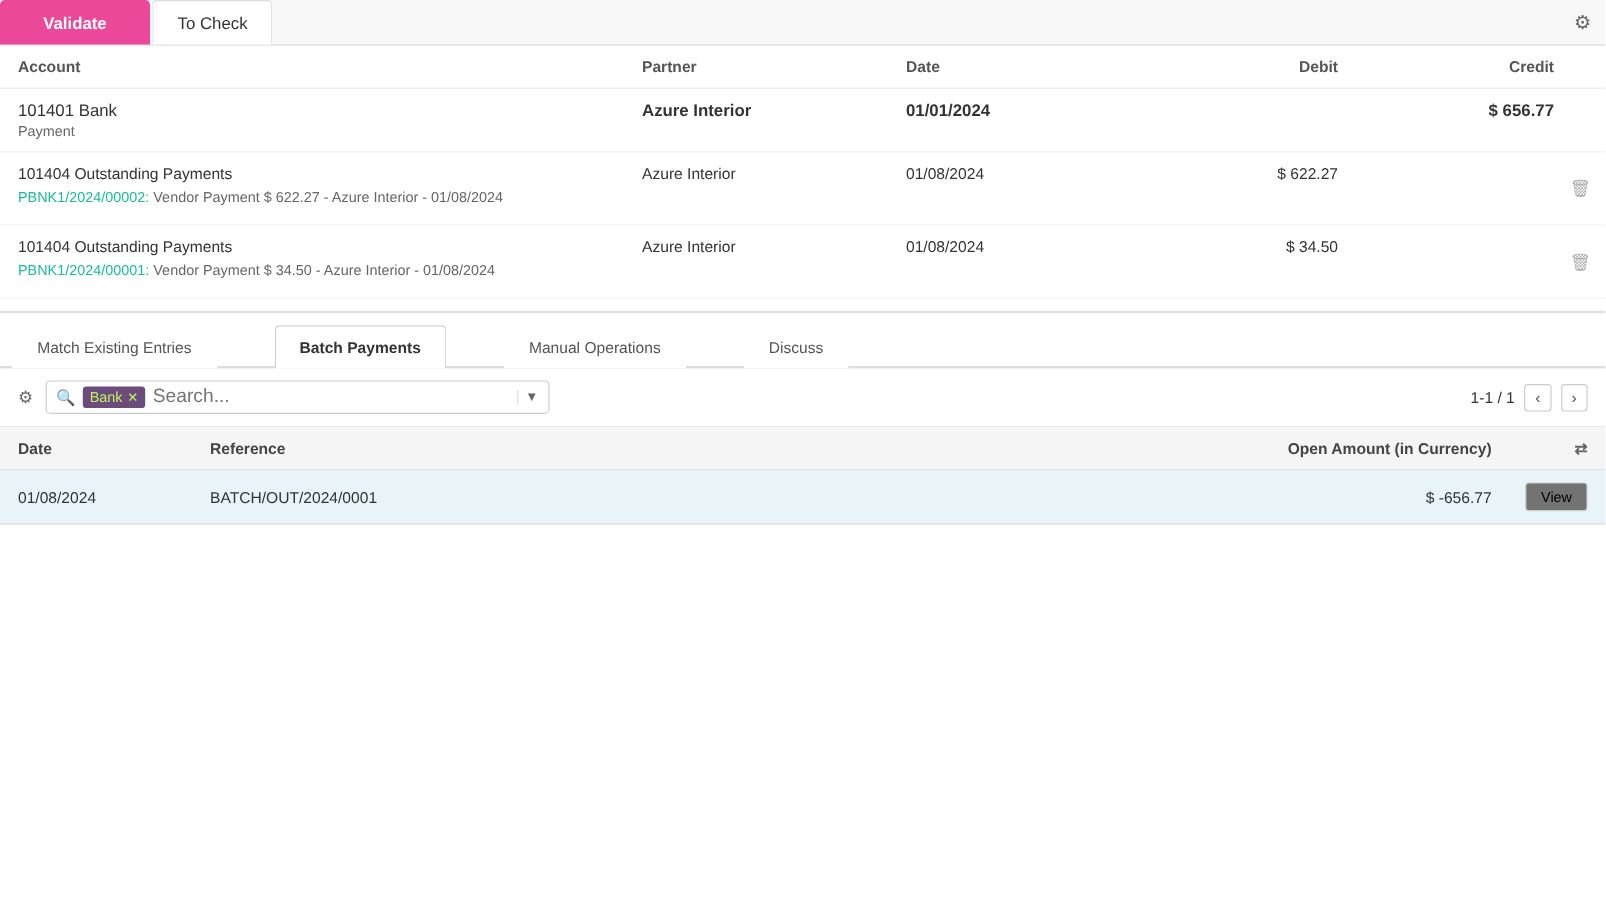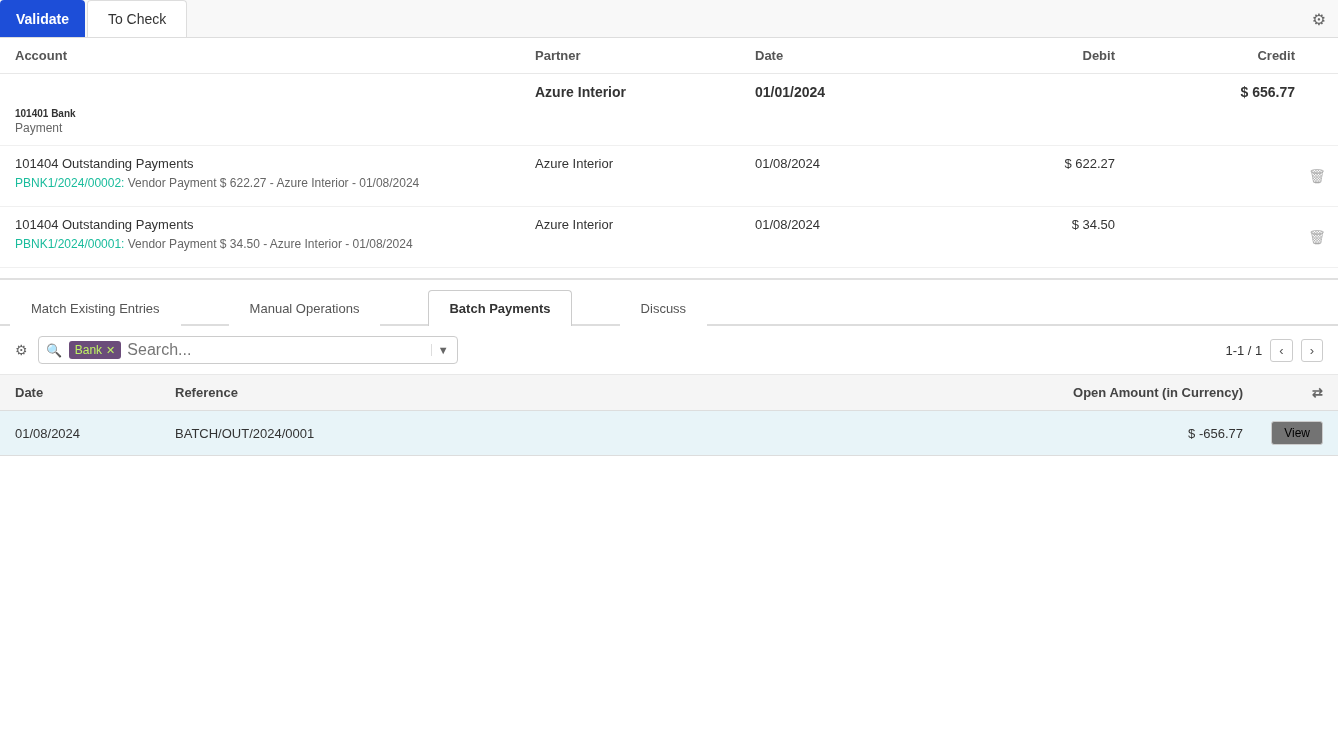--- a/index.html
+++ b/index.html
@@ -1,31 +1,31 @@
 <!DOCTYPE html>
 <html><head>
   <meta charset="utf-8">
   <style>
     * { box-sizing: border-box; margin: 0; padding: 0; }
     body { font-family: Arial, sans-serif; font-size: 13px; background: #fff; color: #333; width: 1338px; height: 756px; overflow: hidden; }
 
     
     .top-tabs { display: flex; align-items: stretch; border-bottom: 1px solid #ddd; background: #f8f8f8; position: relative; }
-    .top-tab-validate { background: #1d4ed8; color: #fff; border: none; padding: 10px 16px; font-size: 14px; font-weight: bold; cursor: pointer; border-radius: 4px 4px 0 0; }
+    .top-tab-validate { background: #ec4899; color: #fff; border: none; padding: 10px 36px; font-size: 14px; font-weight: bold; cursor: pointer; border-radius: 4px 4px 0 0; }
     .top-tab-check { background: #fff; color: #333; border: 1px solid #ddd; border-bottom: none; padding: 10px 20px; font-size: 14px; cursor: pointer; border-radius: 4px 4px 0 0; margin-left: 2px; }
     .gear-top { position: absolute; right: 12px; top: 50%; transform: translateY(-50%); font-size: 16px; cursor: pointer; color: #666; }
 
     
     .main-table-area { padding: 0 0 10px 0; border-bottom: 2px solid #e0e0e0; }
     .col-headers { display: grid; grid-template-columns: 520px 220px 180px 180px 180px; padding: 10px 15px; border-bottom: 1px solid #e8e8e8; color: #555; font-weight: bold; }
     .col-headers span { font-size: 13px; }
     .col-headers .debit, .col-headers .credit { text-align: right; }
 
     .entry-row { padding: 10px 15px; border-bottom: 1px solid #f0f0f0; display: grid; grid-template-columns: 520px 220px 180px 180px 180px; align-items: start; position: relative; }
-    .entry-row.bold-row .account-name { font-weight: bold; font-size: 10px; margin-top: 24px; }
+    .entry-row.bold-row .account-name { font-weight: normal; font-size: 14px; }
     .entry-row.bold-row .partner-name { font-weight: bold; font-size: 14px; }
     .entry-row.bold-row .date-val { font-weight: bold; font-size: 14px; }
     .entry-row.bold-row .credit-val { font-weight: bold; font-size: 14px; }
 
     .account-cell { display: flex; flex-direction: column; }
     .account-name { font-size: 13px; }
     .account-sub { font-size: 12px; color: #666; margin-top: 2px; }
     .entry-link { color: #1abc9c; font-size: 12px; text-decoration: none; }
     .entry-link-desc { color: #666; font-size: 12px; }
 
@@ -114,22 +114,22 @@
     <span class="debit-val">$ 34.50</span>
     <span class="credit-val"></span>
     <span class="delete-icon">🗑</span>
   </div>
 </div>
 
 <div class="bottom-tabs-area">
 
   <div class="bottom-tabs">
     <button class="bottom-tab">Match Existing Entries</button>
+    <button class="bottom-tab active">Batch Payments</button>
     <button class="bottom-tab">Manual Operations</button>
-    <button class="bottom-tab active">Batch Payments</button>
     <button class="bottom-tab">Discuss</button>
   </div>
 
   <div class="batch-toolbar">
     <span class="gear-small">⚙</span>
     <div class="search-bar">
       <span class="search-icon">🔍</span>
       <div class="filter-tag">
         <span>Bank</span>
         <span class="x">✕</span>

